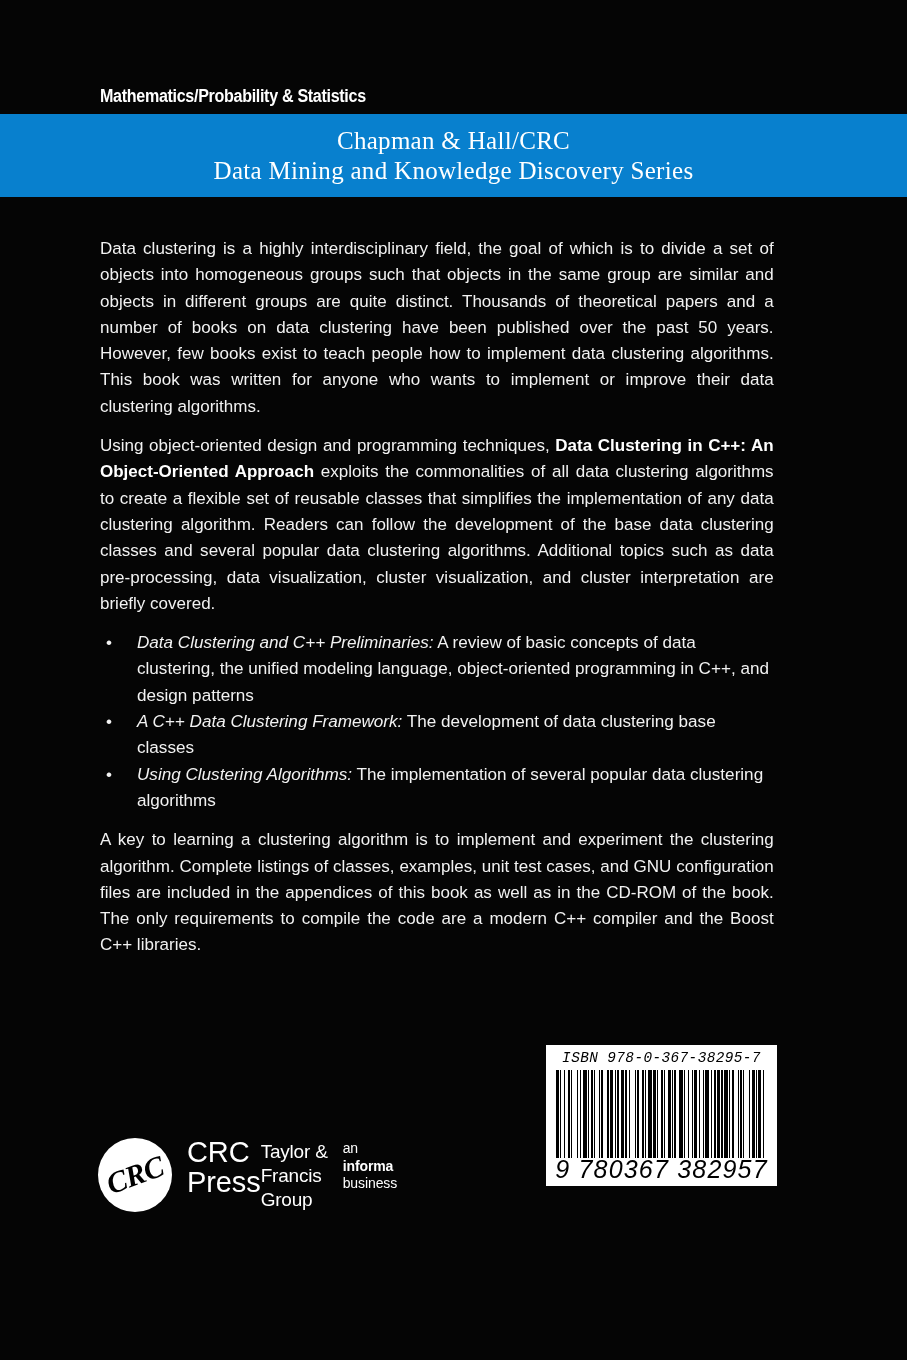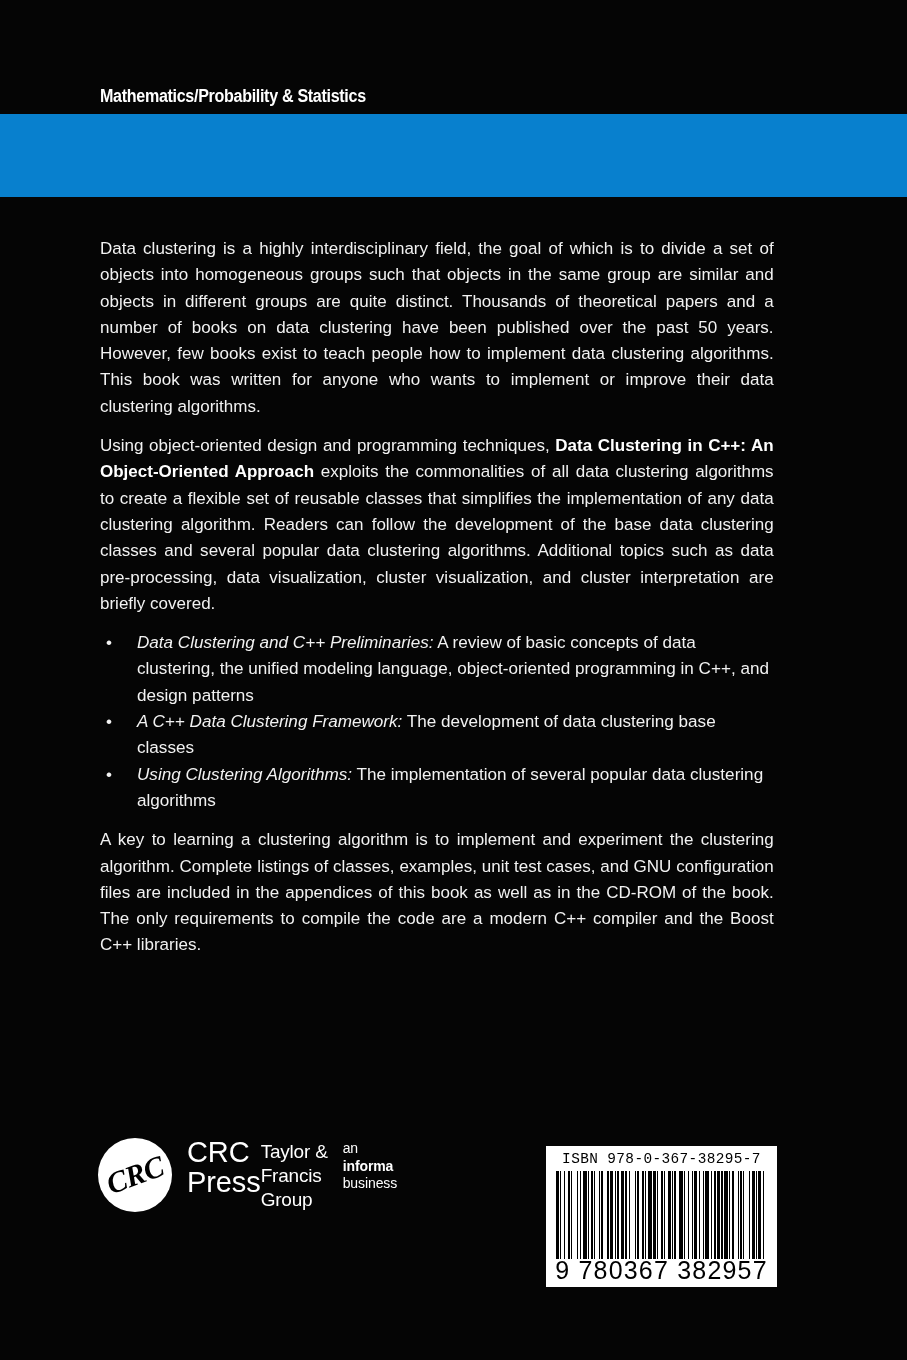--- a/index.html
+++ b/index.html
@@ -192,27 +192,28 @@
     font-size: 18.5px;
     letter-spacing: 3.6px;
     color: #ffffff;
     white-space: nowrap;
   }
 
   
   .barcode-box {
     position: absolute;
     left: 546px;
-    top: 1146px;
+    top: 1045px;
     width: 231px;
     height: 141px;
     background: #ffffff;
     padding: 6px 8px 4px 8px;
     display: flex;
     flex-direction: column;
+    font-style: italic;
   }
   .isbn-text {
     font-family: "Liberation Mono", monospace;
     font-size: 14.4px;
     color: #000000;
     letter-spacing: 0.4px;
     text-align: center;
     line-height: 1.1;
     white-space: nowrap;
   }
@@ -237,20 +238,22 @@
   }
 </style>
 </head>
 <body>
 
 <div class="cover">
 
   <div class="category-line">Mathematics/Probability &amp; Statistics</div>
 
   <div class="series-banner">
+    <div class="line1">Chapman &amp; Hall/CRC</div>
+    <div class="line2">Data Mining and Knowledge Discovery Series</div>
   </div>
 
   <div class="body-copy">
 
     <p class="para">Data clustering is a highly interdisciplinary field, the goal of which is to divide a set of objects into homogeneous groups such that objects in the same group are similar and objects in different groups are quite distinct. Thousands of theoretical papers and a number of books on data clustering have been published over the past 50 years. However, few books exist to teach people how to implement data clustering algorithms. This book was written for anyone who wants to implement or improve their data clustering algorithms.</p>
 
     <p class="para"><span>Using object-oriented design and programming techniques, </span><b>Data Clustering in C++: An Object-Oriented Approach</b><span> exploits the commonalities of all data clustering algorithms to create a flexible set of reusable classes that simplifies the implementation of any data clustering algorithm. Readers can follow the development of the base data clustering classes and several popular data clustering algorithms. Additional topics such as data pre-processing, data visualization, cluster visualization, and cluster interpretation are briefly covered.</span></p>
 
 
     <ul class="bullet-list">

